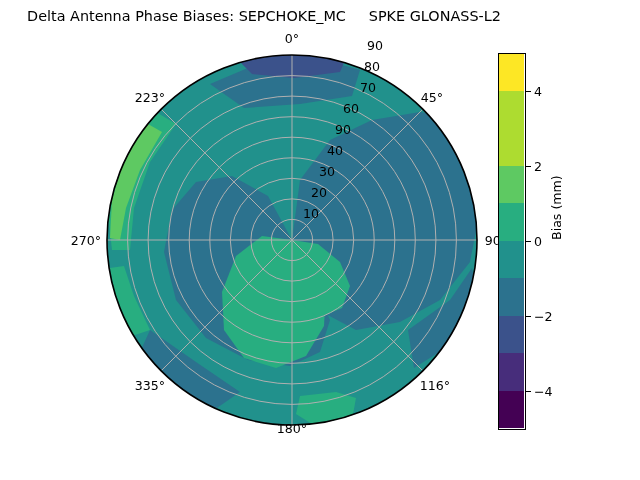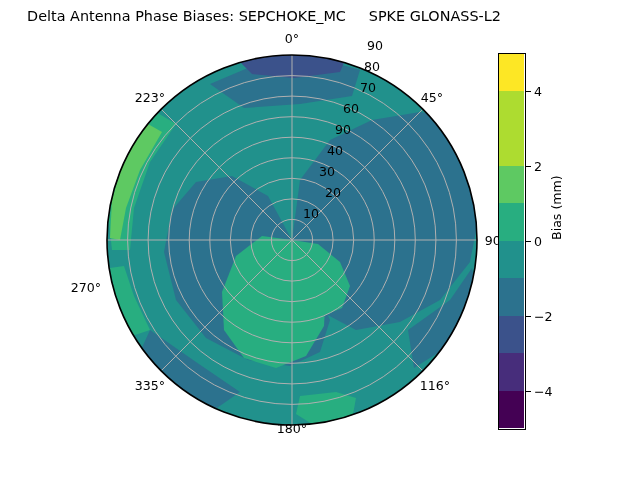--- a/index.html
+++ b/index.html
@@ -142,25 +142,25 @@
 
     <circle cx="292" cy="240" r="185" fill="none" stroke="#000000" stroke-width="1.6"></circle>
   </svg>
 
   <div class="tick-label theta-label" style="left:292px; top:38px;">0°</div>
   <div class="tick-label theta-label" style="left:432px; top:97px;">45°</div>
   <div class="tick-label theta-label" style="left:496px; top:240px;">90°</div>
   <div class="tick-label theta-label" style="left:435px; top:385px;">116°</div>
   <div class="tick-label theta-label" style="left:292px; top:428px;">180°</div>
   <div class="tick-label theta-label" style="left:150px; top:385px;">335°</div>
-  <div class="tick-label theta-label" style="left:86px; top:240px;margin-top:47px;">270°</div>
+  <div class="tick-label theta-label" style="left:86px; top:240px;">270°</div>
   <div class="tick-label theta-label" style="left:150px; top:97px;">223°</div>
 
   <div class="tick-label r-label" style="left:311px; top:213px;">10</div>
-  <div class="tick-label r-label" style="left:319px; top:192px;margin-left:14px;">20</div>
+  <div class="tick-label r-label" style="left:319px; top:192px;">20</div>
   <div class="tick-label r-label" style="left:327px; top:171px;">30</div>
   <div class="tick-label r-label" style="left:335px; top:150px;text-align:right;">40</div>
   <div class="tick-label r-label" style="left:343px; top:129px;">90</div>
   <div class="tick-label r-label" style="left:351px; top:108px;">60</div>
   <div class="tick-label r-label" style="left:368px; top:87px;">70</div>
   <div class="tick-label r-label" style="left:372px; top:66px;">80</div>
   <div class="tick-label r-label" style="left:375px; top:45px;">90</div>
 
   <div id="colorbar-wrap">
       <div class="cb-band" style="background: rgb(253, 231, 37); height: 37.5px;"></div>

